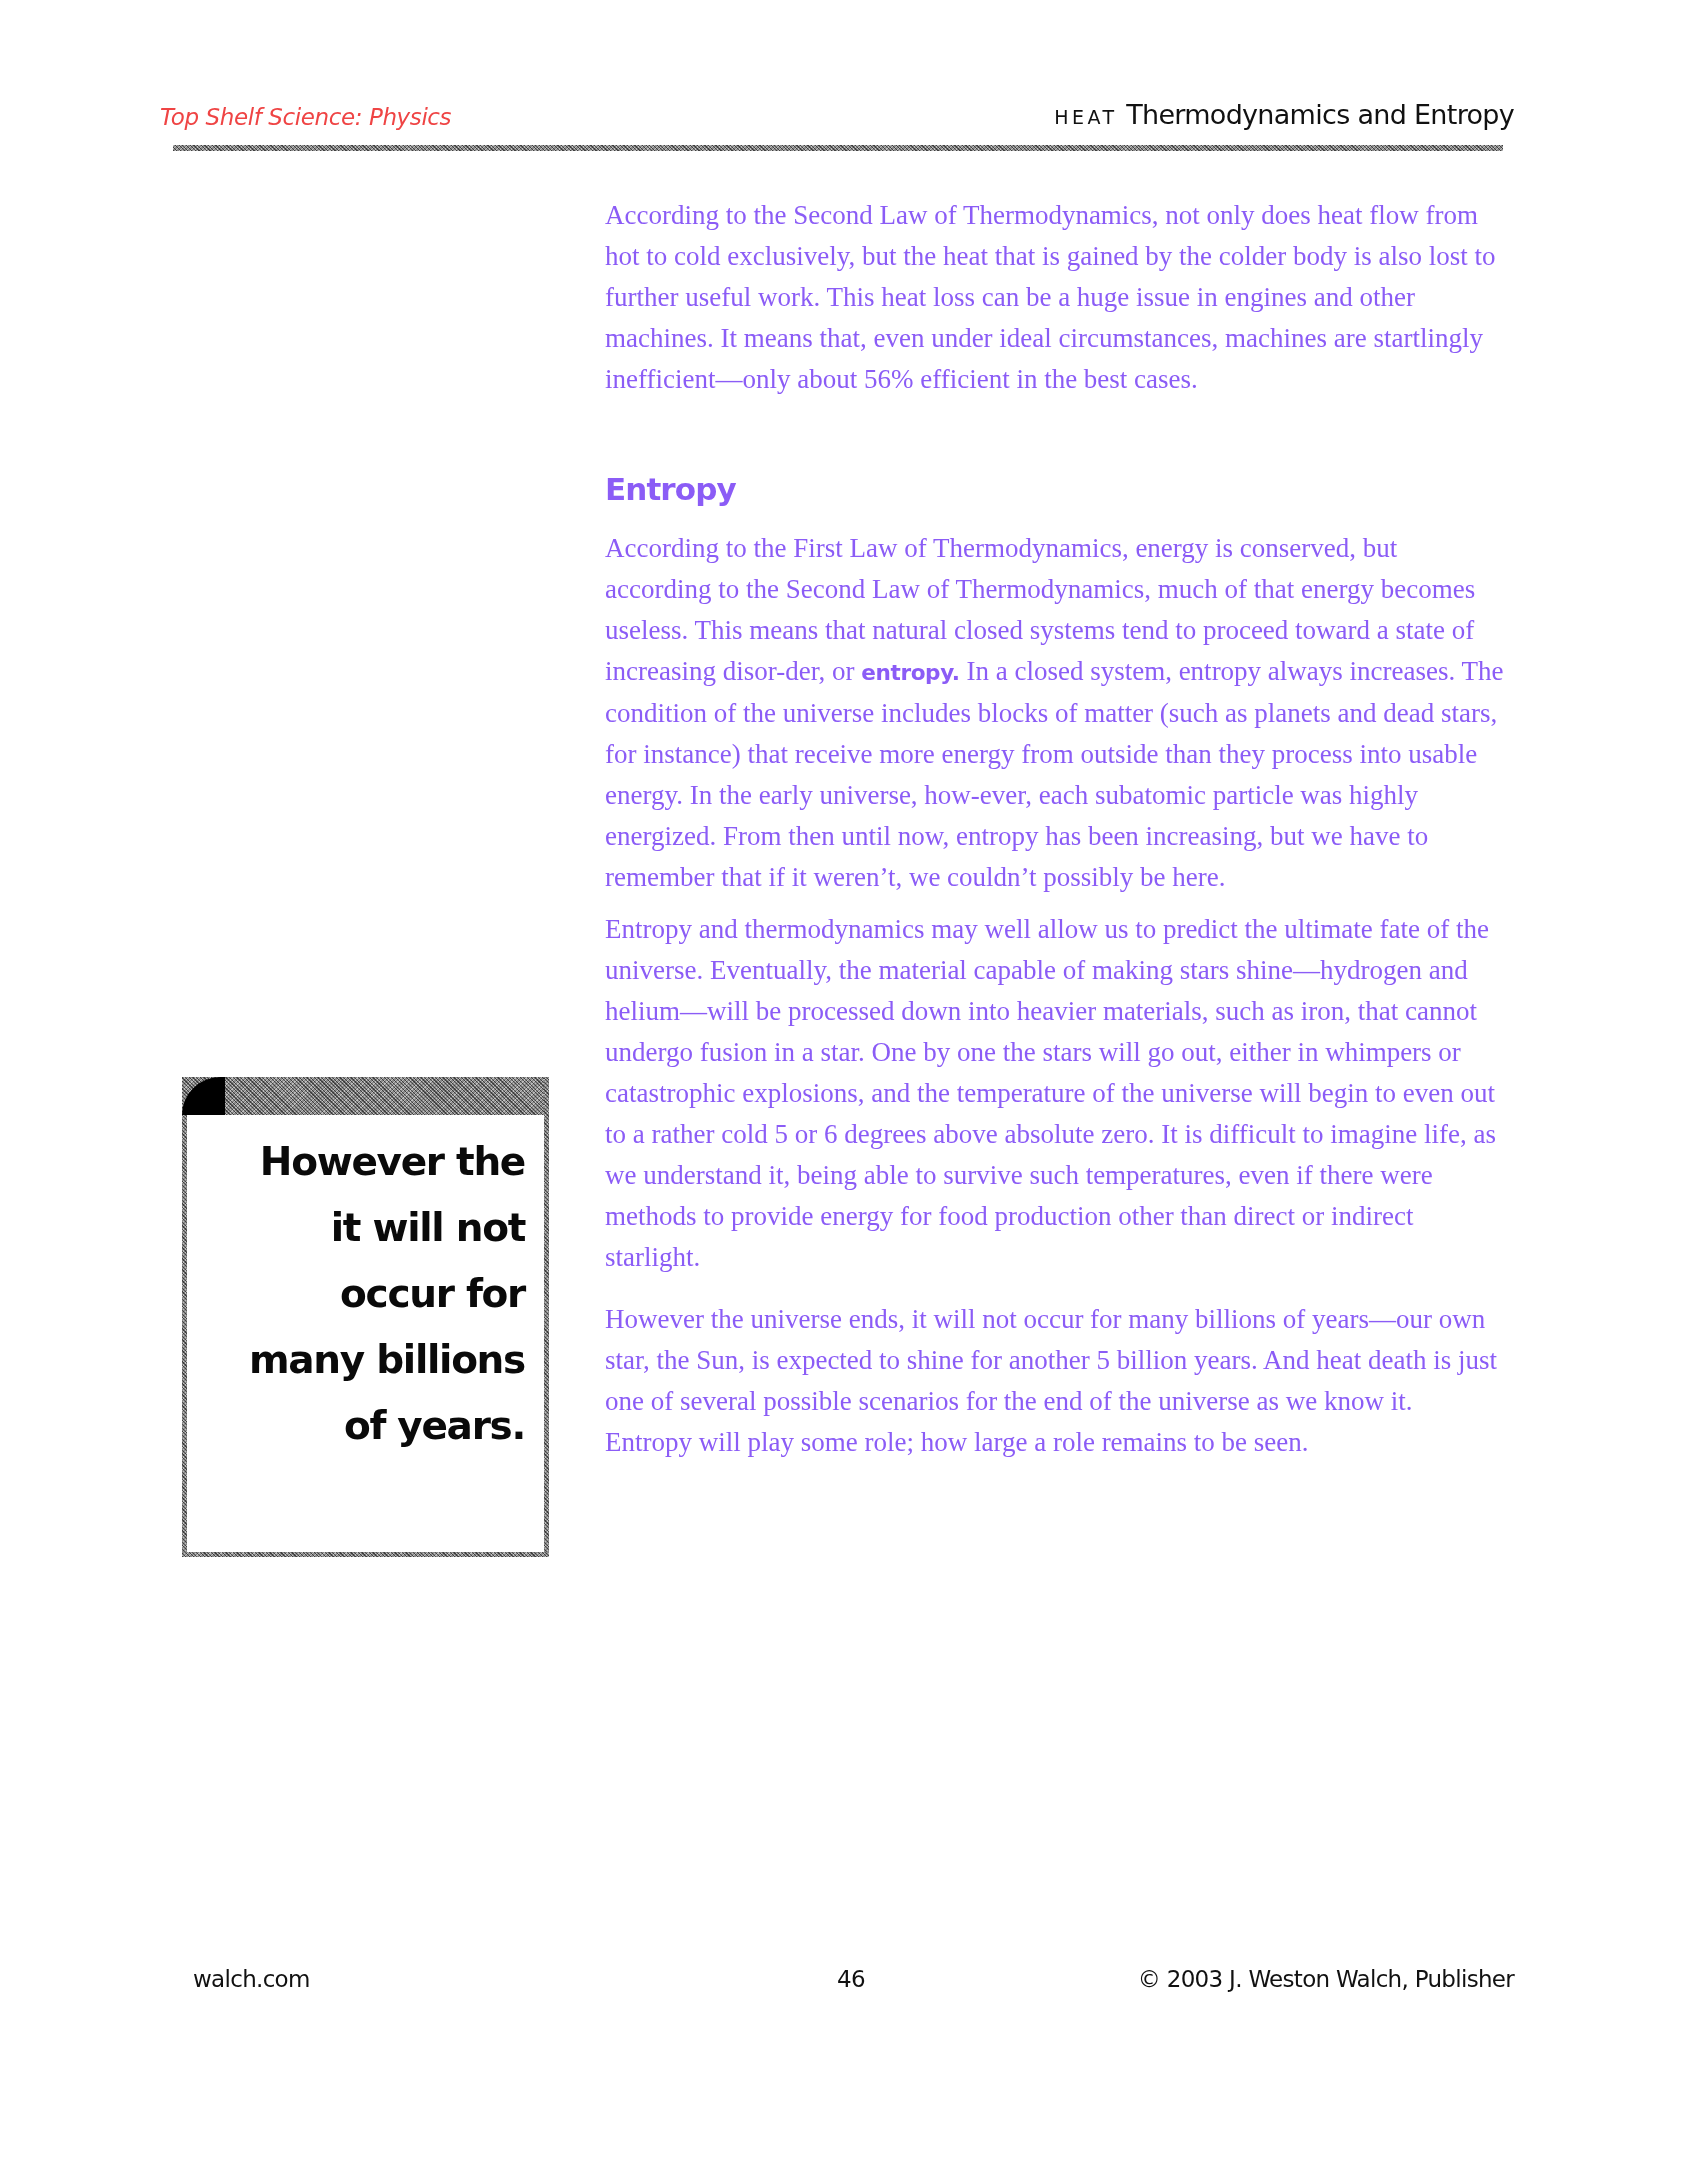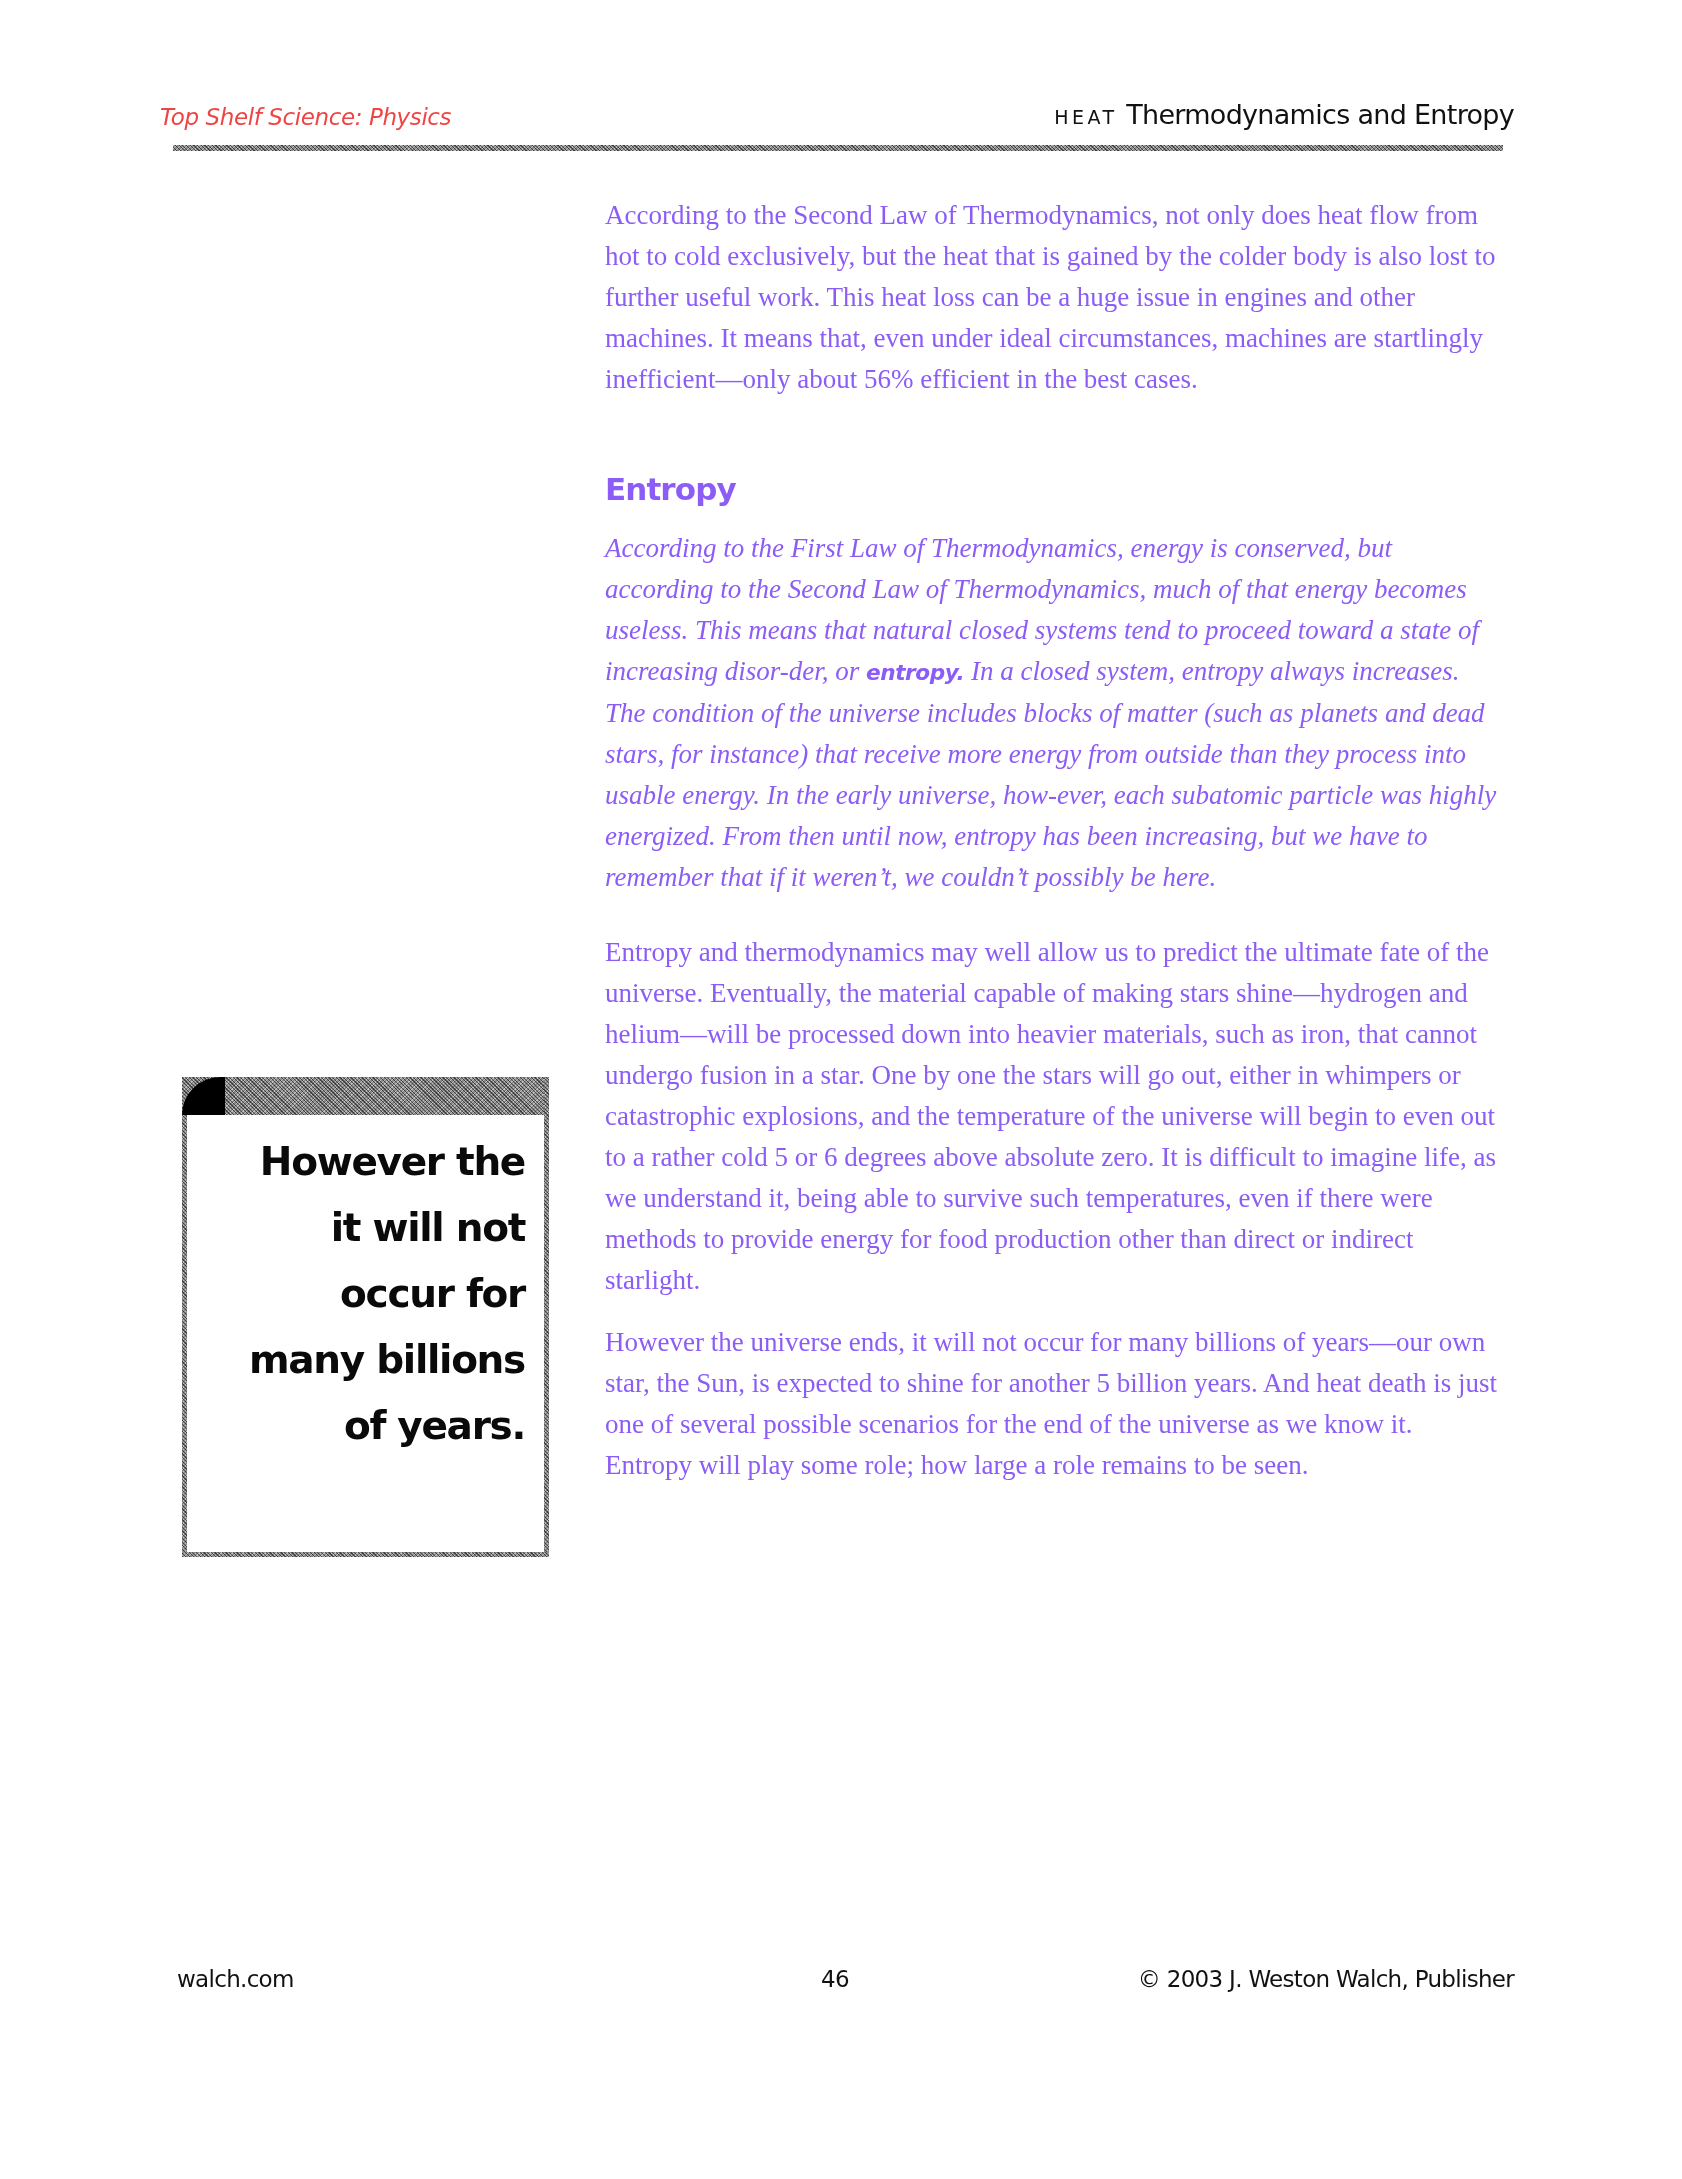--- a/index.html
+++ b/index.html
@@ -70,21 +70,21 @@
     }
     .main .p1 { margin-bottom: 69px; }
     .main h2 {
       font-family: "DejaVu Sans", sans-serif;
       font-weight: bold;
       font-size: 31px;
       letter-spacing: -0.9px;
       margin: 0 0 19px 0;
       line-height: 40px;
     }
-    .main .p2 { margin-bottom: 34px; font-style: italic; }
+    .main .p2 { margin-bottom: 11px; }
     .main .p3 { margin-bottom: 21px; }
     .term {
       font-family: "DejaVu Sans", sans-serif;
       font-weight: bold;
       font-size: 21.6px;
       letter-spacing: -0.4px;
     }
     .pullquote {
       position: absolute;
       left: 182px;
@@ -142,20 +142,21 @@
       color: #0a0a0a;
     }
     .pq-line { display: block; white-space: nowrap; }
     .footer {
       position: absolute;
       top: 1966px;
       font-family: "DejaVu Sans", sans-serif;
       font-size: 23px;
       letter-spacing: -0.7px;
       color: #111;
+      margin-left: 16px;
     }
     .footer-left { left: 177px; }
     .footer-center { left: 821px; }
     .footer-right { right: 169px; }
   </style>
 </head>
 <body>
 
 <div class="header-left">Top Shelf Science: Physics</div>
 <div class="header-right">

